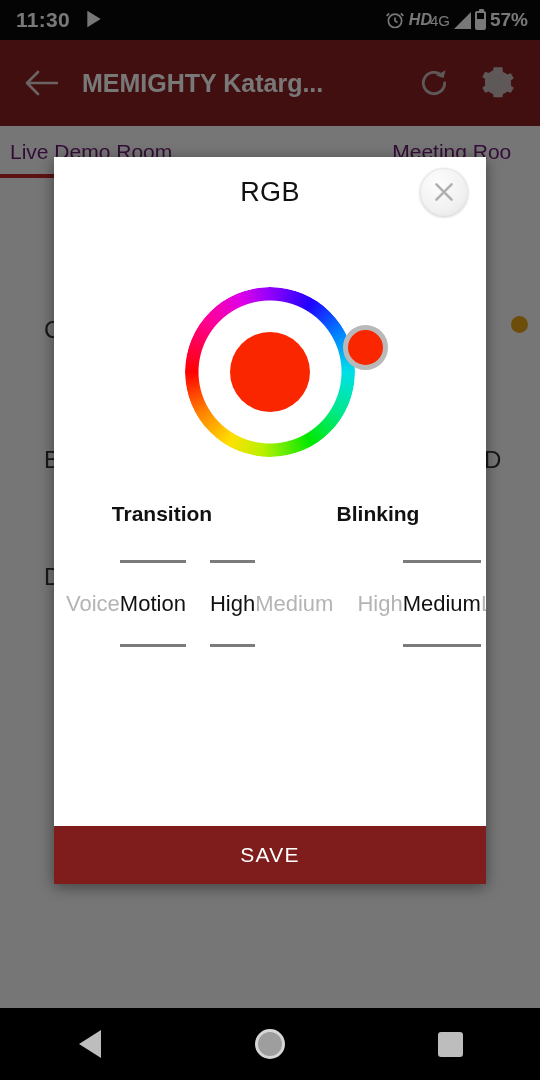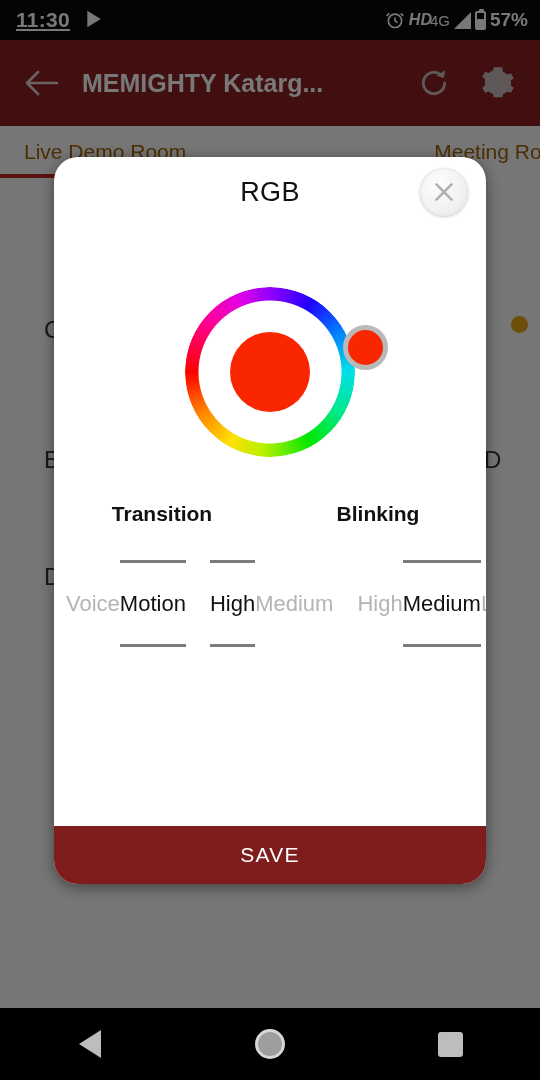--- a/index.html
+++ b/index.html
@@ -22,21 +22,21 @@
     width: 540px; height: 40px;
     background: #0a0a0a;
     display: flex; align-items: center;
     padding: 0 12px;
     color: #fff;
   }
   #status-clock {
     font-size: 21px; font-weight: bold; letter-spacing: .3px;
     margin-left: 4px;
   }
-  .sb-left { display: flex; align-items: flex-start; gap: 14px; flex: 1; text-decoration: underline; }
+  .sb-left { display: flex; align-items: flex-start; gap: 14px; flex: 1; }
   .sb-right { display: flex; align-items: center; gap: 4px; }
   .play-icon { width: 20px; height: 22px; display:block; }
   .alarm-icon { width: 20px; height: 20px; display:block; }
   .hd-txt { font-size: 16px; font-weight: bold; font-style: italic; }
   .g4-txt { font-size: 15px; margin-left: -6px; }
   .sig-tri {
     width: 0; height: 0;
     border-left: 17px solid transparent;
     border-bottom: 17px solid #fff;
   }
@@ -79,23 +79,23 @@
     width: 540px; height: 882px;
     background: #fafafa;
   }
   #tab-bar {
     position: relative;
     height: 52px; background: #fafafa;
     display: flex; align-items: center;
     overflow: hidden;
   }
   .tab {
-    font-size: 21px; color: #a16207;
+    font-size: 21px; color: #701a75;
     white-space: nowrap;
-    padding: 0 24px;
+    padding: 0 10px;
     line-height: 52px;
   }
   #tab-indicator {
     position: absolute; left: 0; bottom: 0;
     width: 140px; height: 4px; background: #c62828;
   }
   .bg-card-text {
     position: absolute;
     font-size: 24px; color: #333;
     white-space: nowrap;
@@ -114,21 +114,20 @@
   }
 
   
   #dialog {
     position: absolute;
     left: 54px; top: 157px;
     width: 432px; height: 727px;
     background: #fff;
     box-shadow: 0 3px 14px rgba(0,0,0,.45);
     overflow: hidden;
-    border-radius: 24px;
   }
   #dialog-title {
     text-align: center;
     font-size: 27px; color: #111;
     padding-top: 20px;
     letter-spacing: .3px;
   }
   #close-btn {
     position: absolute; right: 18px; top: 11px;
     width: 48px; height: 48px; border-radius: 50%;

